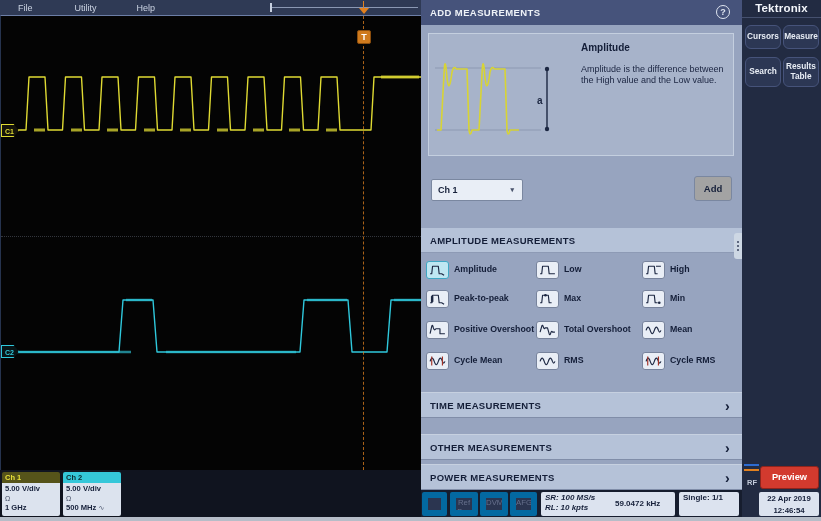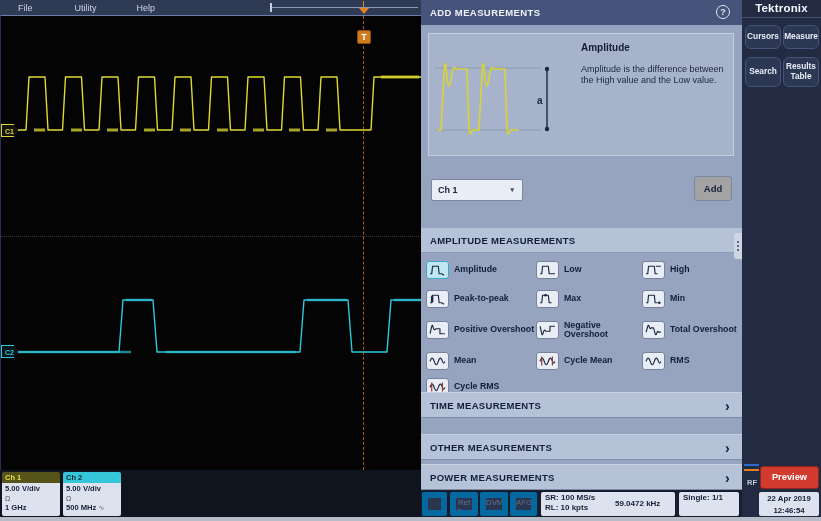--- a/index.html
+++ b/index.html
@@ -254,28 +254,20 @@
         <span class="micon">
           <svg width="19" height="14" viewBox="0 0 22 17">
               <path d="M2 13 L4 4 Q5 1 6 6 Q7 10 9 7 H14 V13 H20" fill="none" stroke="#1c2742" stroke-width="1.4" stroke-linejoin="round"></path>
             </svg>
         </span>
         <span class="mlabel">Positive Overshoot</span>
       </div>
       <div class="mbtn">
         <span class="micon">
           <svg width="19" height="14" viewBox="0 0 22 17">
-              <path d="M2 4 L4 13 Q5 16 6 11 Q7 7 9 10 H14 V4 H20" fill="none" stroke="#1c2742" stroke-width="1.4" stroke-linejoin="round"></path>
-            </svg>
-        </span>
-        <span class="mlabel">Negative Overshoot</span>
-      </div>
-      <div class="mbtn">
-        <span class="micon">
-          <svg width="19" height="14" viewBox="0 0 22 17">
               <path d="M2 11 L4 4 Q5 1 6 5 Q7 8 8 6 H11 L13 13 Q14 16 15 12 Q16 9 17 11 H20" fill="none" stroke="#1c2742" stroke-width="1.4" stroke-linejoin="round"></path>
             </svg>
         </span>
         <span class="mlabel">Total Overshoot</span>
       </div>
       <div class="mbtn">
         <span class="micon">
           <svg width="19" height="14" viewBox="0 0 22 17">
               <path d="M2 9 Q4.5 1 7 9 Q9.5 17 12 9 Q14.5 1 17 9 Q18.5 13 20 9" fill="none" stroke="#1c2742" stroke-width="1.4"></path>
             </svg>
@@ -327,21 +319,21 @@
         <i></i>
         <i></i>
         <i></i>
       </div>
 
     <div class="statusstrip">
       <div class="sbadge on" style="left:1px;  width:25px;">-DB</div>
       <div class="sbadge dim" style="left:29px; width:28px;">Ref Bus</div>
       <div class="sbadge dim" style="left:59px; width:28px;">DVM</div>
       <div class="sbadge dim" style="left:89px; width:27px;">AFG</div>
-      <div class="sbox" style="left:120px; width:87px;">
+      <div class="sbox" style="left:120px; width:87px;font-style:italic;">
         <div>SR: 100 MS/s</div>
         <div>RL: 10 kpts</div>
       </div>
       <div class="sbox" style="left:190px; width:64px; line-height:21px;">59.0472 kHz</div>
       <div class="sbox" style="left:258px; width:60px;">Single: 1/1</div>
     </div>
   </div>
 
   <div class="sidebar">
     <div class="brand">Tektronix</div>

